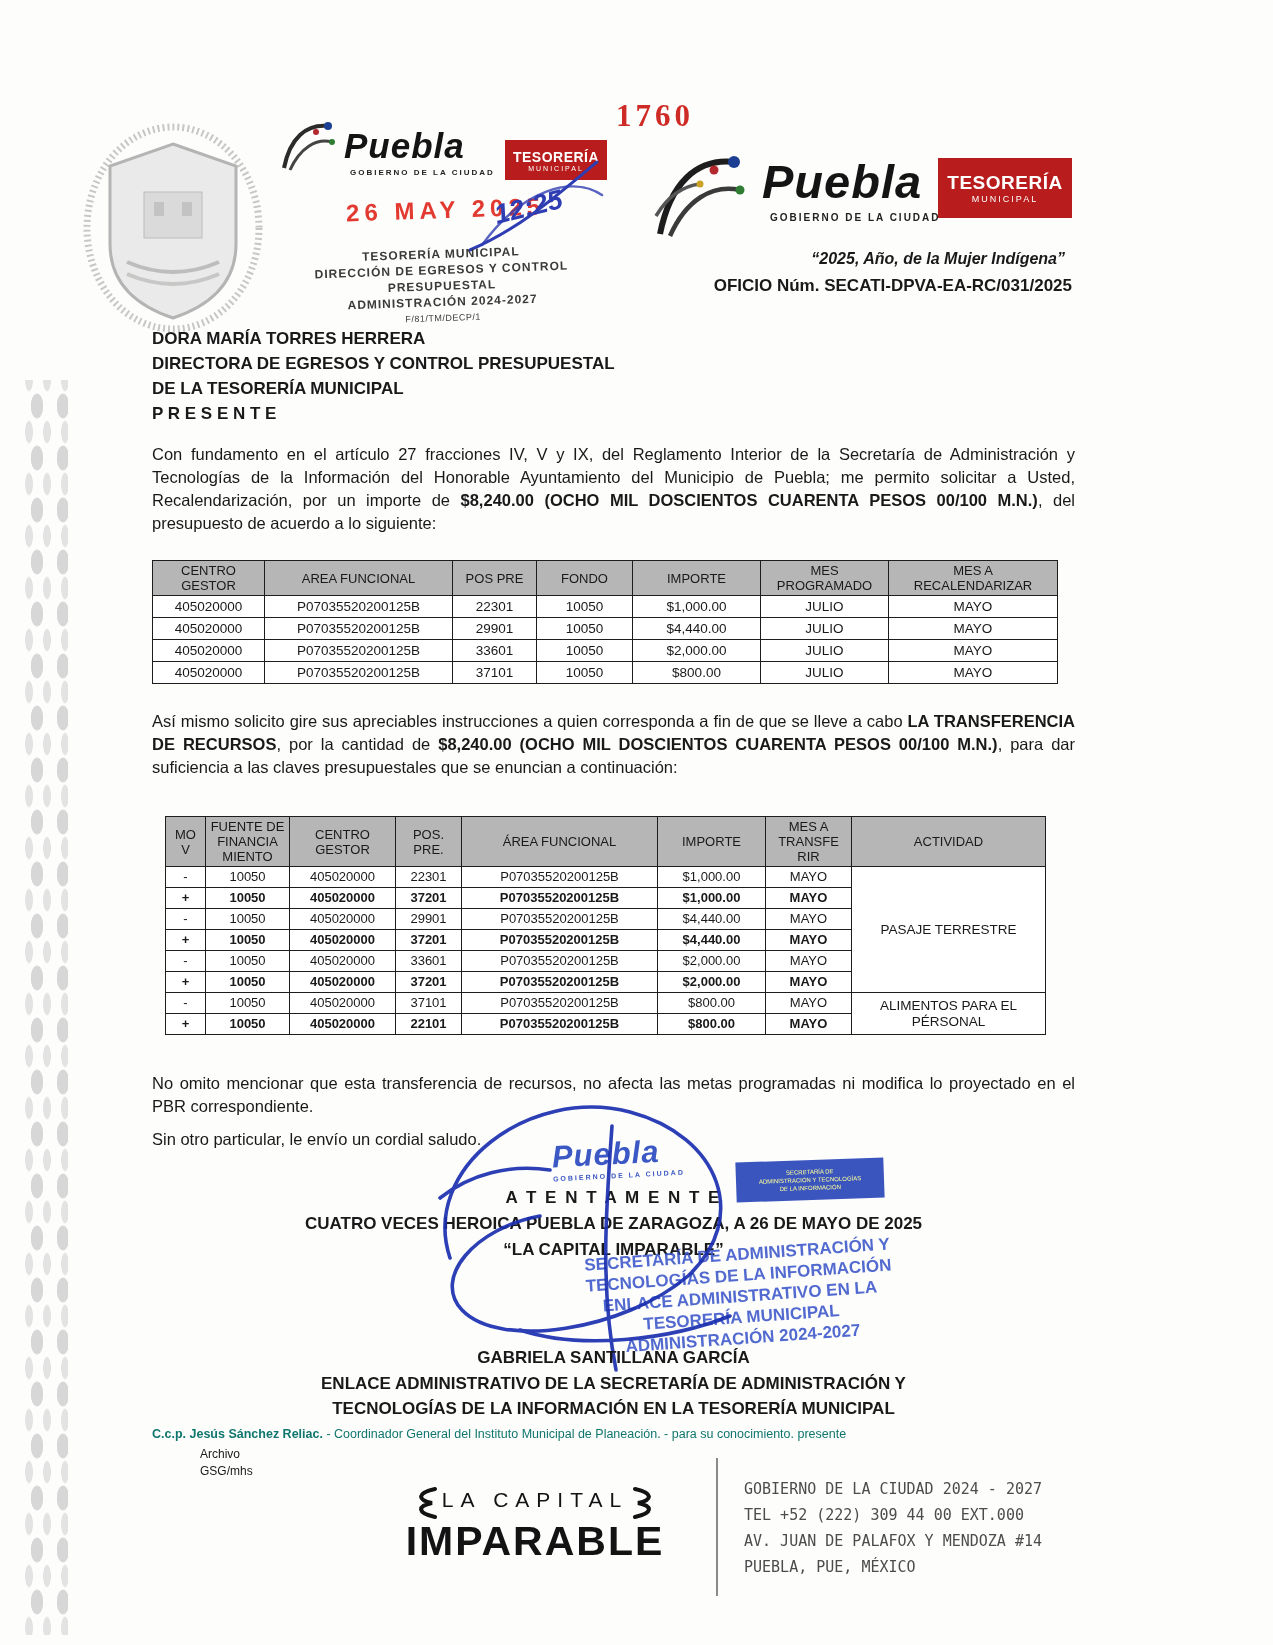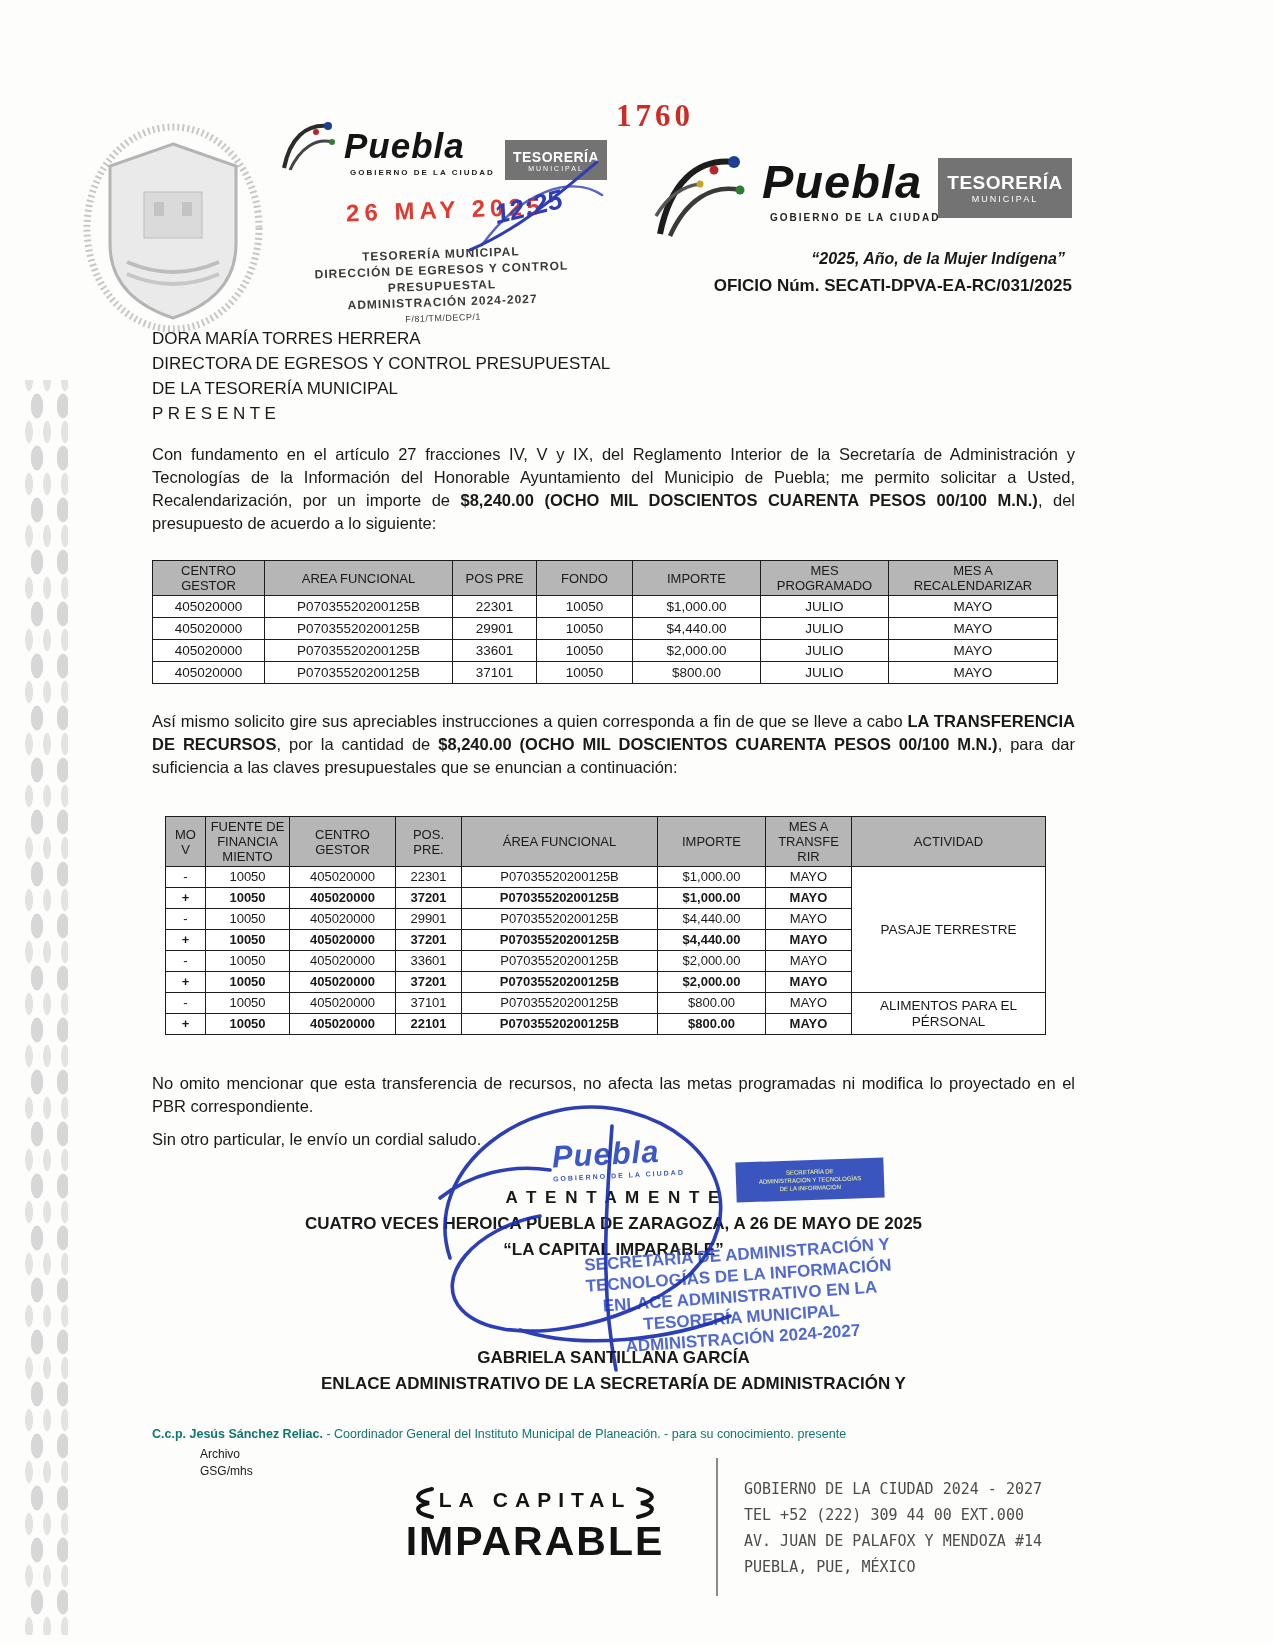--- a/index.html
+++ b/index.html
@@ -17,21 +17,21 @@
 
   .folio{left:575px;top:98px;width:160px;text-align:center;
     font-family:"Liberation Serif",serif;font-weight:bold;font-size:31px;
     color:#cf2b26;letter-spacing:4px;}
 
   .seal{left:82px;top:122px;opacity:.75;}
 
   
   .brand-name{font-weight:bold;font-style:italic;letter-spacing:1px;color:#141414;}
   .brand-sub{font-weight:bold;letter-spacing:2px;color:#222;}
-  .badge{background:#737373;color:#fff;text-align:center;display:flex;flex-direction:column;justify-content:center;}
+  .badge{background:#b91c1c;color:#fff;text-align:center;display:flex;flex-direction:column;justify-content:center;}
   .badge .b1{font-weight:bold;letter-spacing:.5px;}
   .badge .b2{letter-spacing:2px;}
 
   .logo-left-icon{left:276px;top:116px;}
   .logo-left-name{left:344px;top:126px;font-size:35px;}
   .logo-left-sub{left:350px;top:168px;font-size:8px;}
   .badge-left{left:505px;top:140px;width:102px;height:40px;}
   .badge-left .b1{font-size:14px;}
   .badge-left .b2{font-size:7px;}
 
@@ -48,21 +48,21 @@
   .logo-right-icon{left:648px;top:146px;}
   .logo-right-name{left:762px;top:154px;font-size:47px;}
   .logo-right-sub{left:770px;top:212px;font-size:10px;}
   .badge-right{left:938px;top:158px;width:134px;height:60px;}
   .badge-right .b1{font-size:19px;}
   .badge-right .b2{font-size:9px;}
 
   .year-phrase{left:683px;top:250px;width:382px;text-align:right;font-weight:bold;font-size:16px;font-style:italic;}
   .oficio-line{left:600px;top:276px;width:472px;text-align:right;font-weight:bold;font-size:17px;}
 
-  .addressee{left:152px;top:326px;font-weight:normal;font-size:17px;line-height:25px;}
+  .addressee{left:152px;top:326px;font-weight:bold;font-size:17px;line-height:25px;}
 
   .para{left:152px;width:923px;font-size:16.5px;line-height:23px;text-align:justify;}
   .p1{top:443px;} .p2{top:710px;} .p3{top:1072px;}
   .closing{left:152px;top:1130px;font-size:16.5px;}
 
   table{border-collapse:collapse;table-layout:fixed;background:#fff;}
   th,td{border:1.6px solid #1d1d1d;padding:2px 4px;overflow:hidden;}
   th{background:#b6b6b6;font-size:13px;font-weight:normal;text-align:center;vertical-align:middle;line-height:15px;}
   td{font-size:13.5px;text-align:center;vertical-align:middle;line-height:17px;}
   .t1{left:152px;top:560px;width:905px;}
@@ -88,21 +88,21 @@
     color:#fdfd9a;font-size:6px;line-height:8px;text-align:center;display:flex;flex-direction:column;
     justify-content:center;transform:rotate(-2deg);}
   .signature-svg{left:380px;top:1078px;}
 
   .ccp{left:152px;top:1427px;font-size:12.5px;color:#0f766e;}
   .ccp b{font-weight:bold;}
   .archivo{left:200px;top:1447px;font-size:12px;}
   .initials{left:200px;top:1464px;font-size:12px;}
 
   .brand-footer{left:385px;top:1486px;width:300px;text-align:center;color:#131313;}
-  .brand-footer .cap{font-size:21px;font-weight:bold;letter-spacing:7px;margin-top:8px;}
+  .brand-footer .cap{font-size:21px;font-weight:normal;letter-spacing:7px;margin-top:8px;}
   .brand-footer .imp{font-size:41px;font-weight:bold;letter-spacing:2px;line-height:42px;}
   .flourish{vertical-align:middle;}
   .footer-divider{left:716px;top:1458px;width:0;height:138px;border-left:2px solid #8a8a8a;}
   .address-block{left:744px;top:1476px;font-family:"DejaVu Sans Mono","Liberation Mono",monospace;
     font-size:15px;line-height:26px;color:#4c4c4c;}
 </style>
 </head>
 <body>
 
 <div class="page">
@@ -370,20 +370,21 @@
     <g fill="none" stroke="#1b2fb0" stroke-width="3.6" stroke-linecap="round" opacity=".92">
       <path d="M70 180 C40 90 150 8 250 34 C340 58 370 140 308 198 C245 252 120 272 82 232 C52 200 95 150 160 138"></path>
       <path d="M232 48 C226 130 220 210 236 292"></path>
       <path d="M140 252 C200 272 290 262 350 238"></path>
       <path d="M60 120 C90 96 130 86 170 92"></path>
     </g>
   </svg>
 
   <div class="abs center-line sig-title1">ENLACE ADMINISTRATIVO DE LA SECRETARÍA DE ADMINISTRACIÓN Y</div>
   <div class="abs center-line sig-name">GABRIELA SANTILLANA GARCÍA</div>
+  <div class="abs center-line sig-title2">TECNOLOGÍAS DE LA INFORMACIÓN EN LA TESORERÍA MUNICIPAL</div>
 
   <div class="abs ccp"><b>C.c.p. Jesús Sánchez Reliac.</b><span> - Coordinador General del Instituto Municipal de Planeación. - para su conocimiento. presente</span></div>
   <div class="abs archivo">Archivo</div>
   <div class="abs initials">GSG/mhs</div>
 
   <div class="abs brand-footer">
     <div>
       <svg class="flourish" width="26" height="34" viewBox="0 0 26 34">
           <path d="M24 3 C6 7 6 14 21 17 C6 20 6 27 24 31" fill="none" stroke="#131313" stroke-width="4" stroke-linecap="round"></path>
         </svg>

